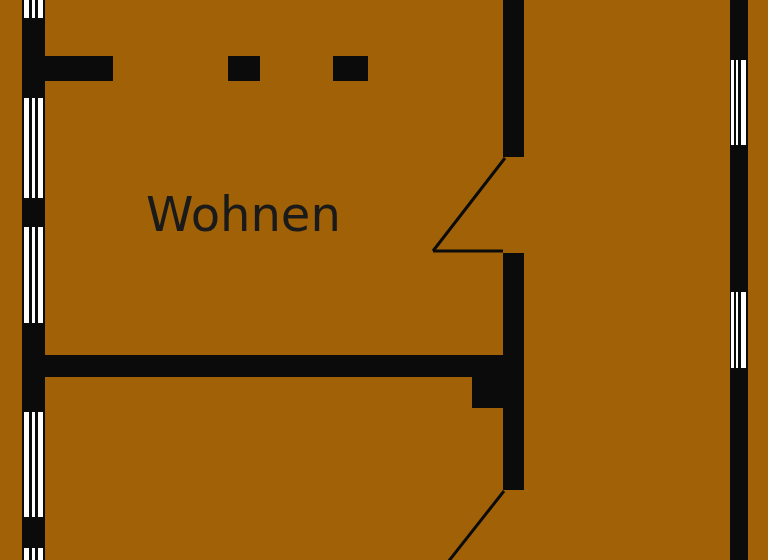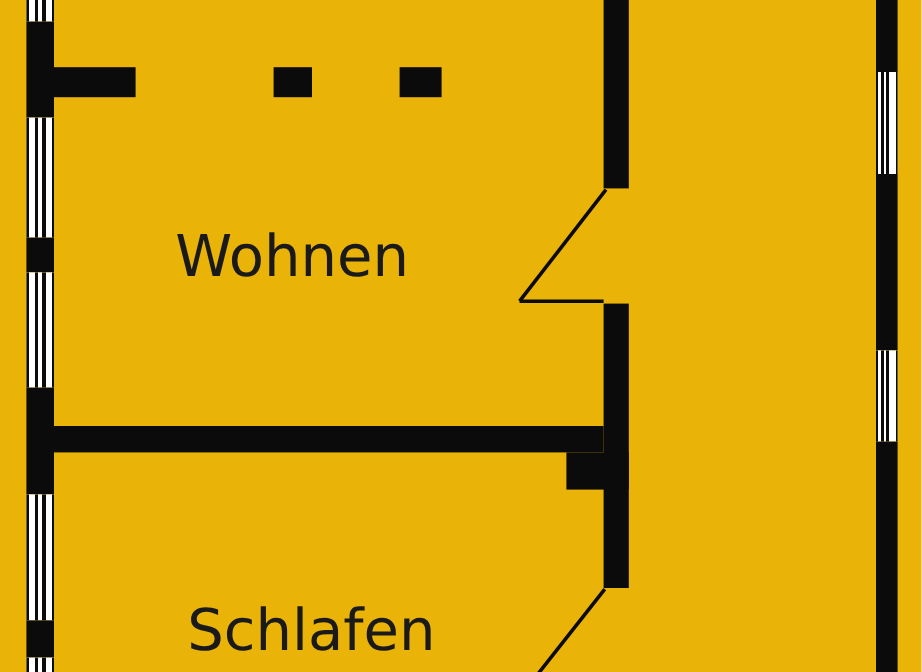--- a/index.html
+++ b/index.html
@@ -1,19 +1,19 @@
 <!DOCTYPE html>
 <html><head>
 <meta charset="utf-8">
 <style>
   html,body{margin:0;padding:0;background:#fff;}
   .canvas{
     position:relative;
     width:768px;height:560px;
-    background:#eab308;
+    background:#a16207;
     overflow:hidden;
     font-family:"DejaVu Sans","Liberation Sans",sans-serif;
   }
   .wall{position:absolute;background:#0b0b0b;}
   
   .win-left{
     position:absolute;width:23px;background:#fff;
     background-image:linear-gradient(to right,
       #0b0b0b 0 2px, transparent 2px 7px,
       #0b0b0b 7px 10px, transparent 10px 13px,
@@ -71,15 +71,14 @@
 
   <svg class="door-svg" width="768" height="560" viewBox="0 0 768 560">
 
     <line x1="505" y1="158" x2="433" y2="251" stroke="#0b0b0b" stroke-width="3"></line>
     <line x1="433" y1="251" x2="503" y2="251" stroke="#0b0b0b" stroke-width="3"></line>
 
     <line x1="504" y1="491" x2="448" y2="562" stroke="#0b0b0b" stroke-width="3"></line>
   </svg>
 
   <div class="room-label" style="left:146px;top:186px">Wohnen</div>
-  <div class="room-label" style="left:156px;top:498px">Schlafen</div>
 
 </div>
 
 </body></html>

